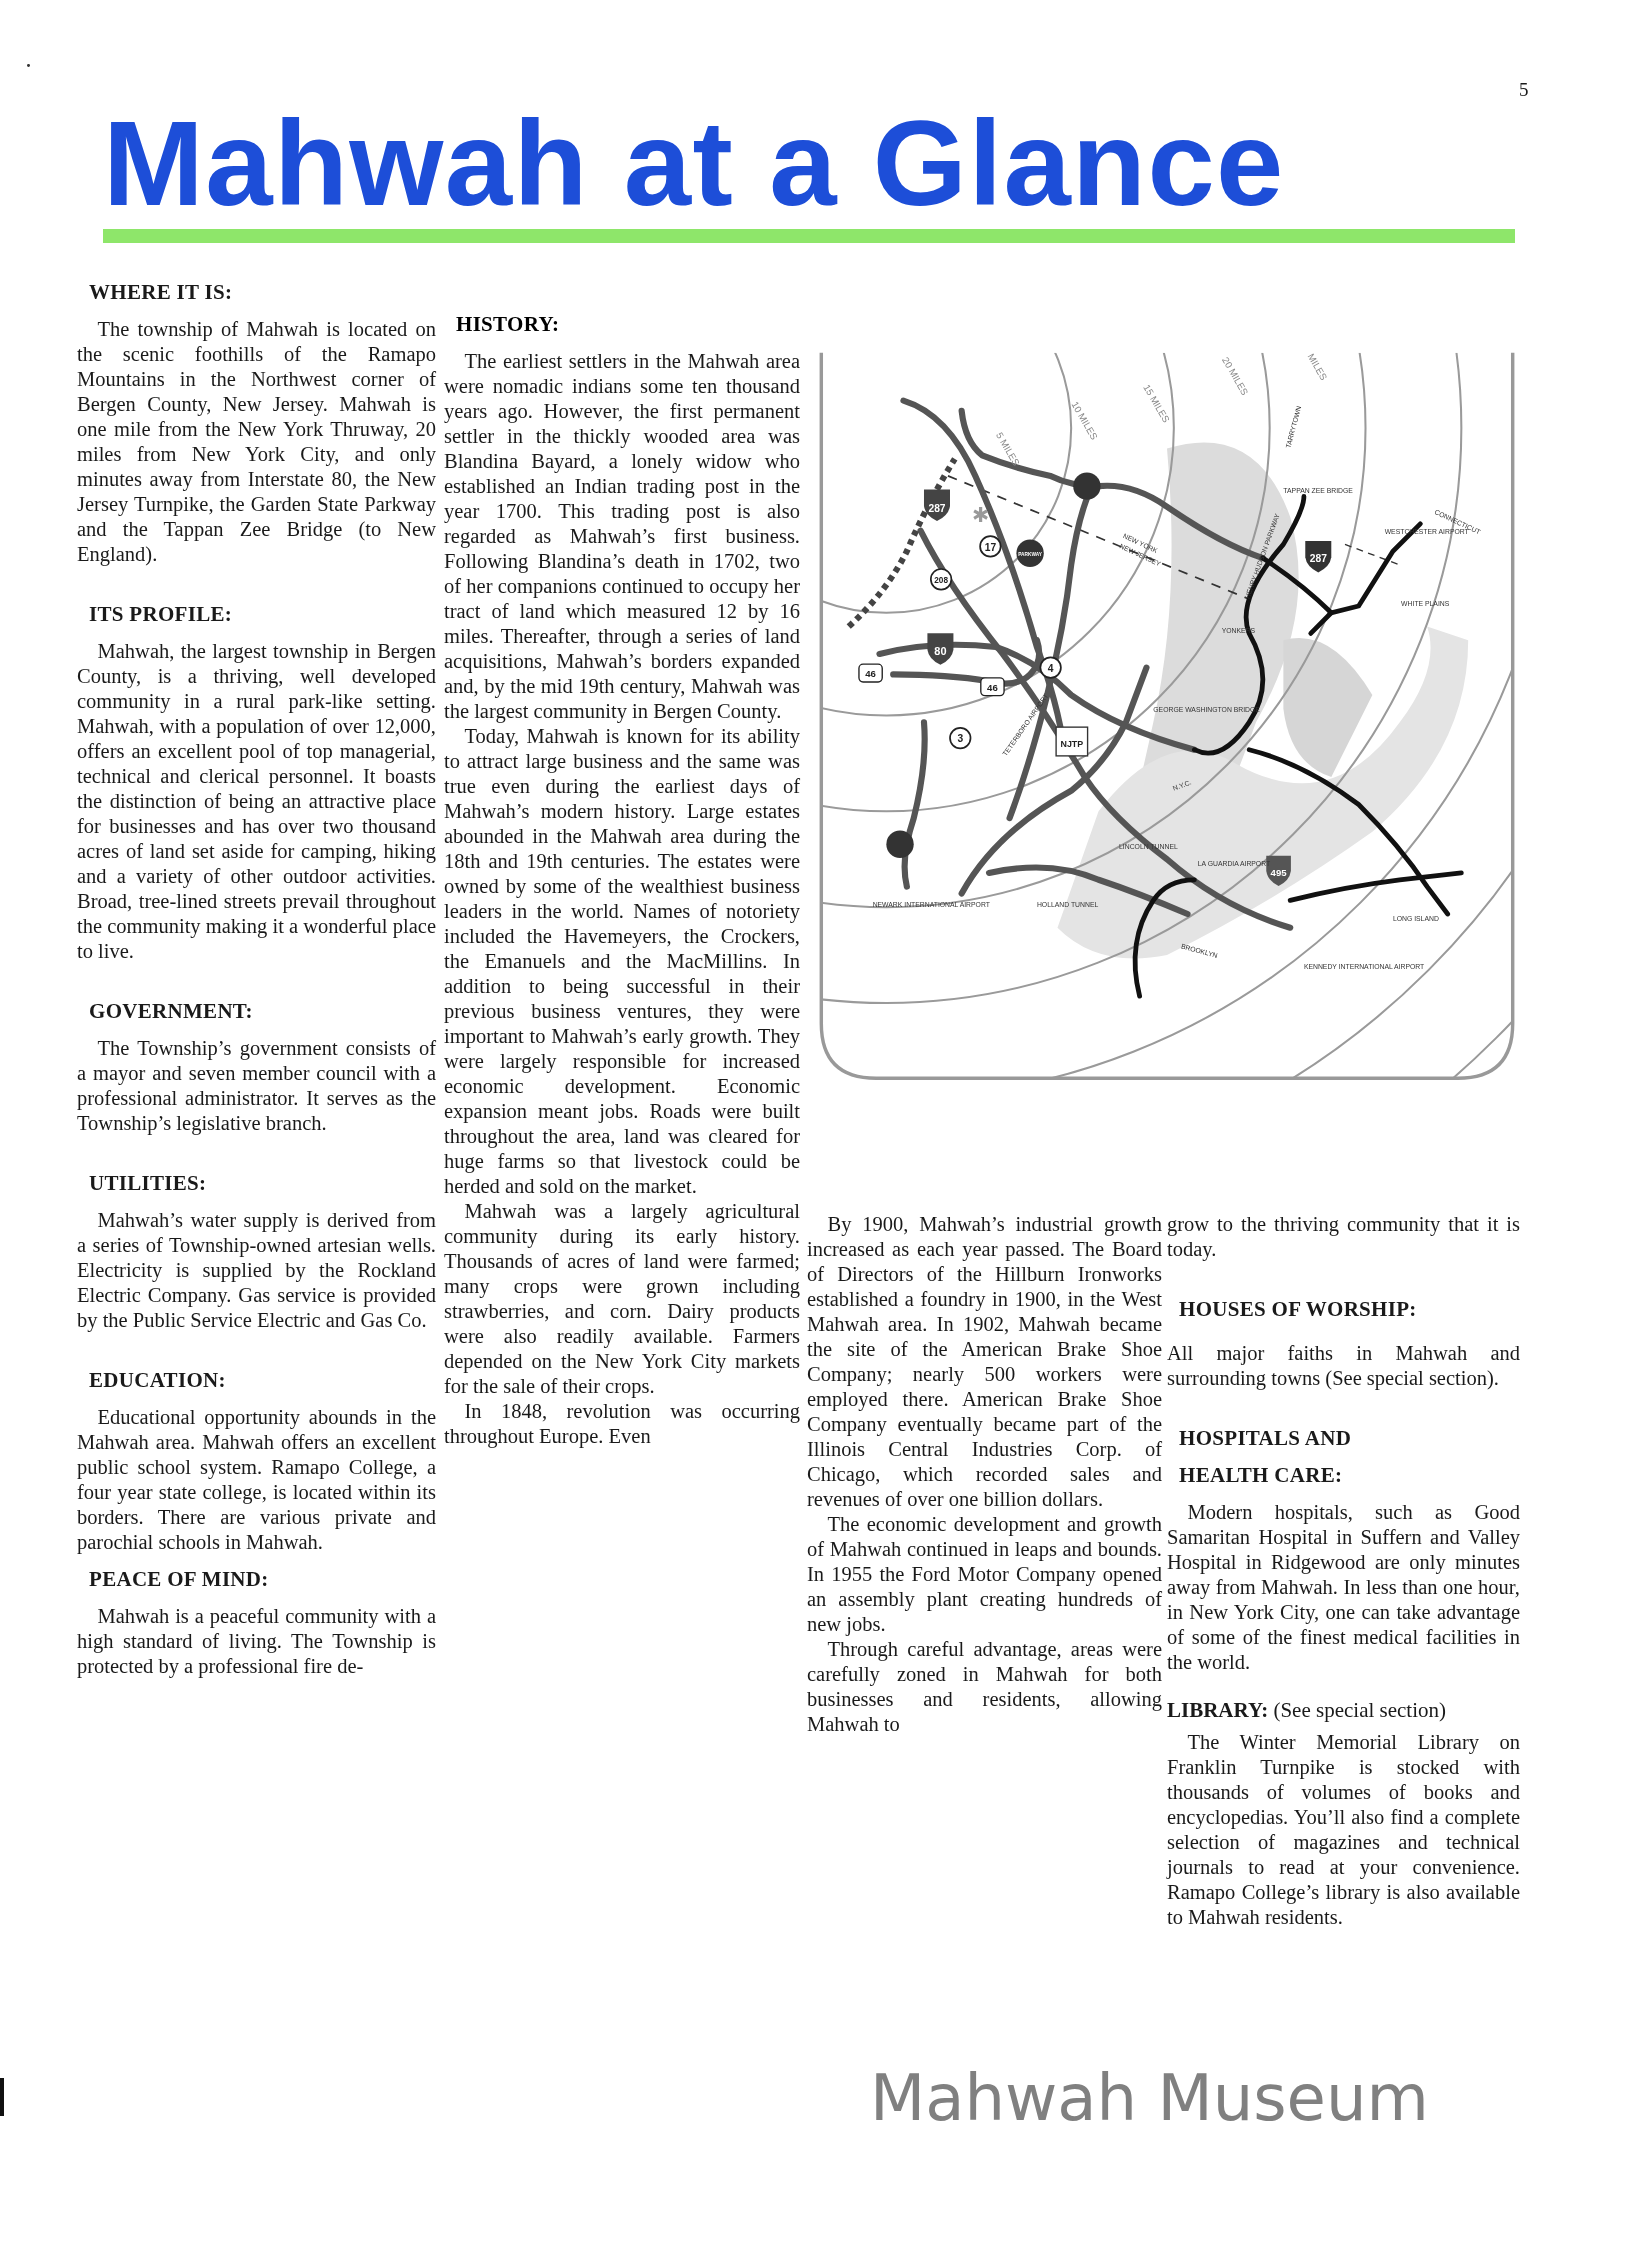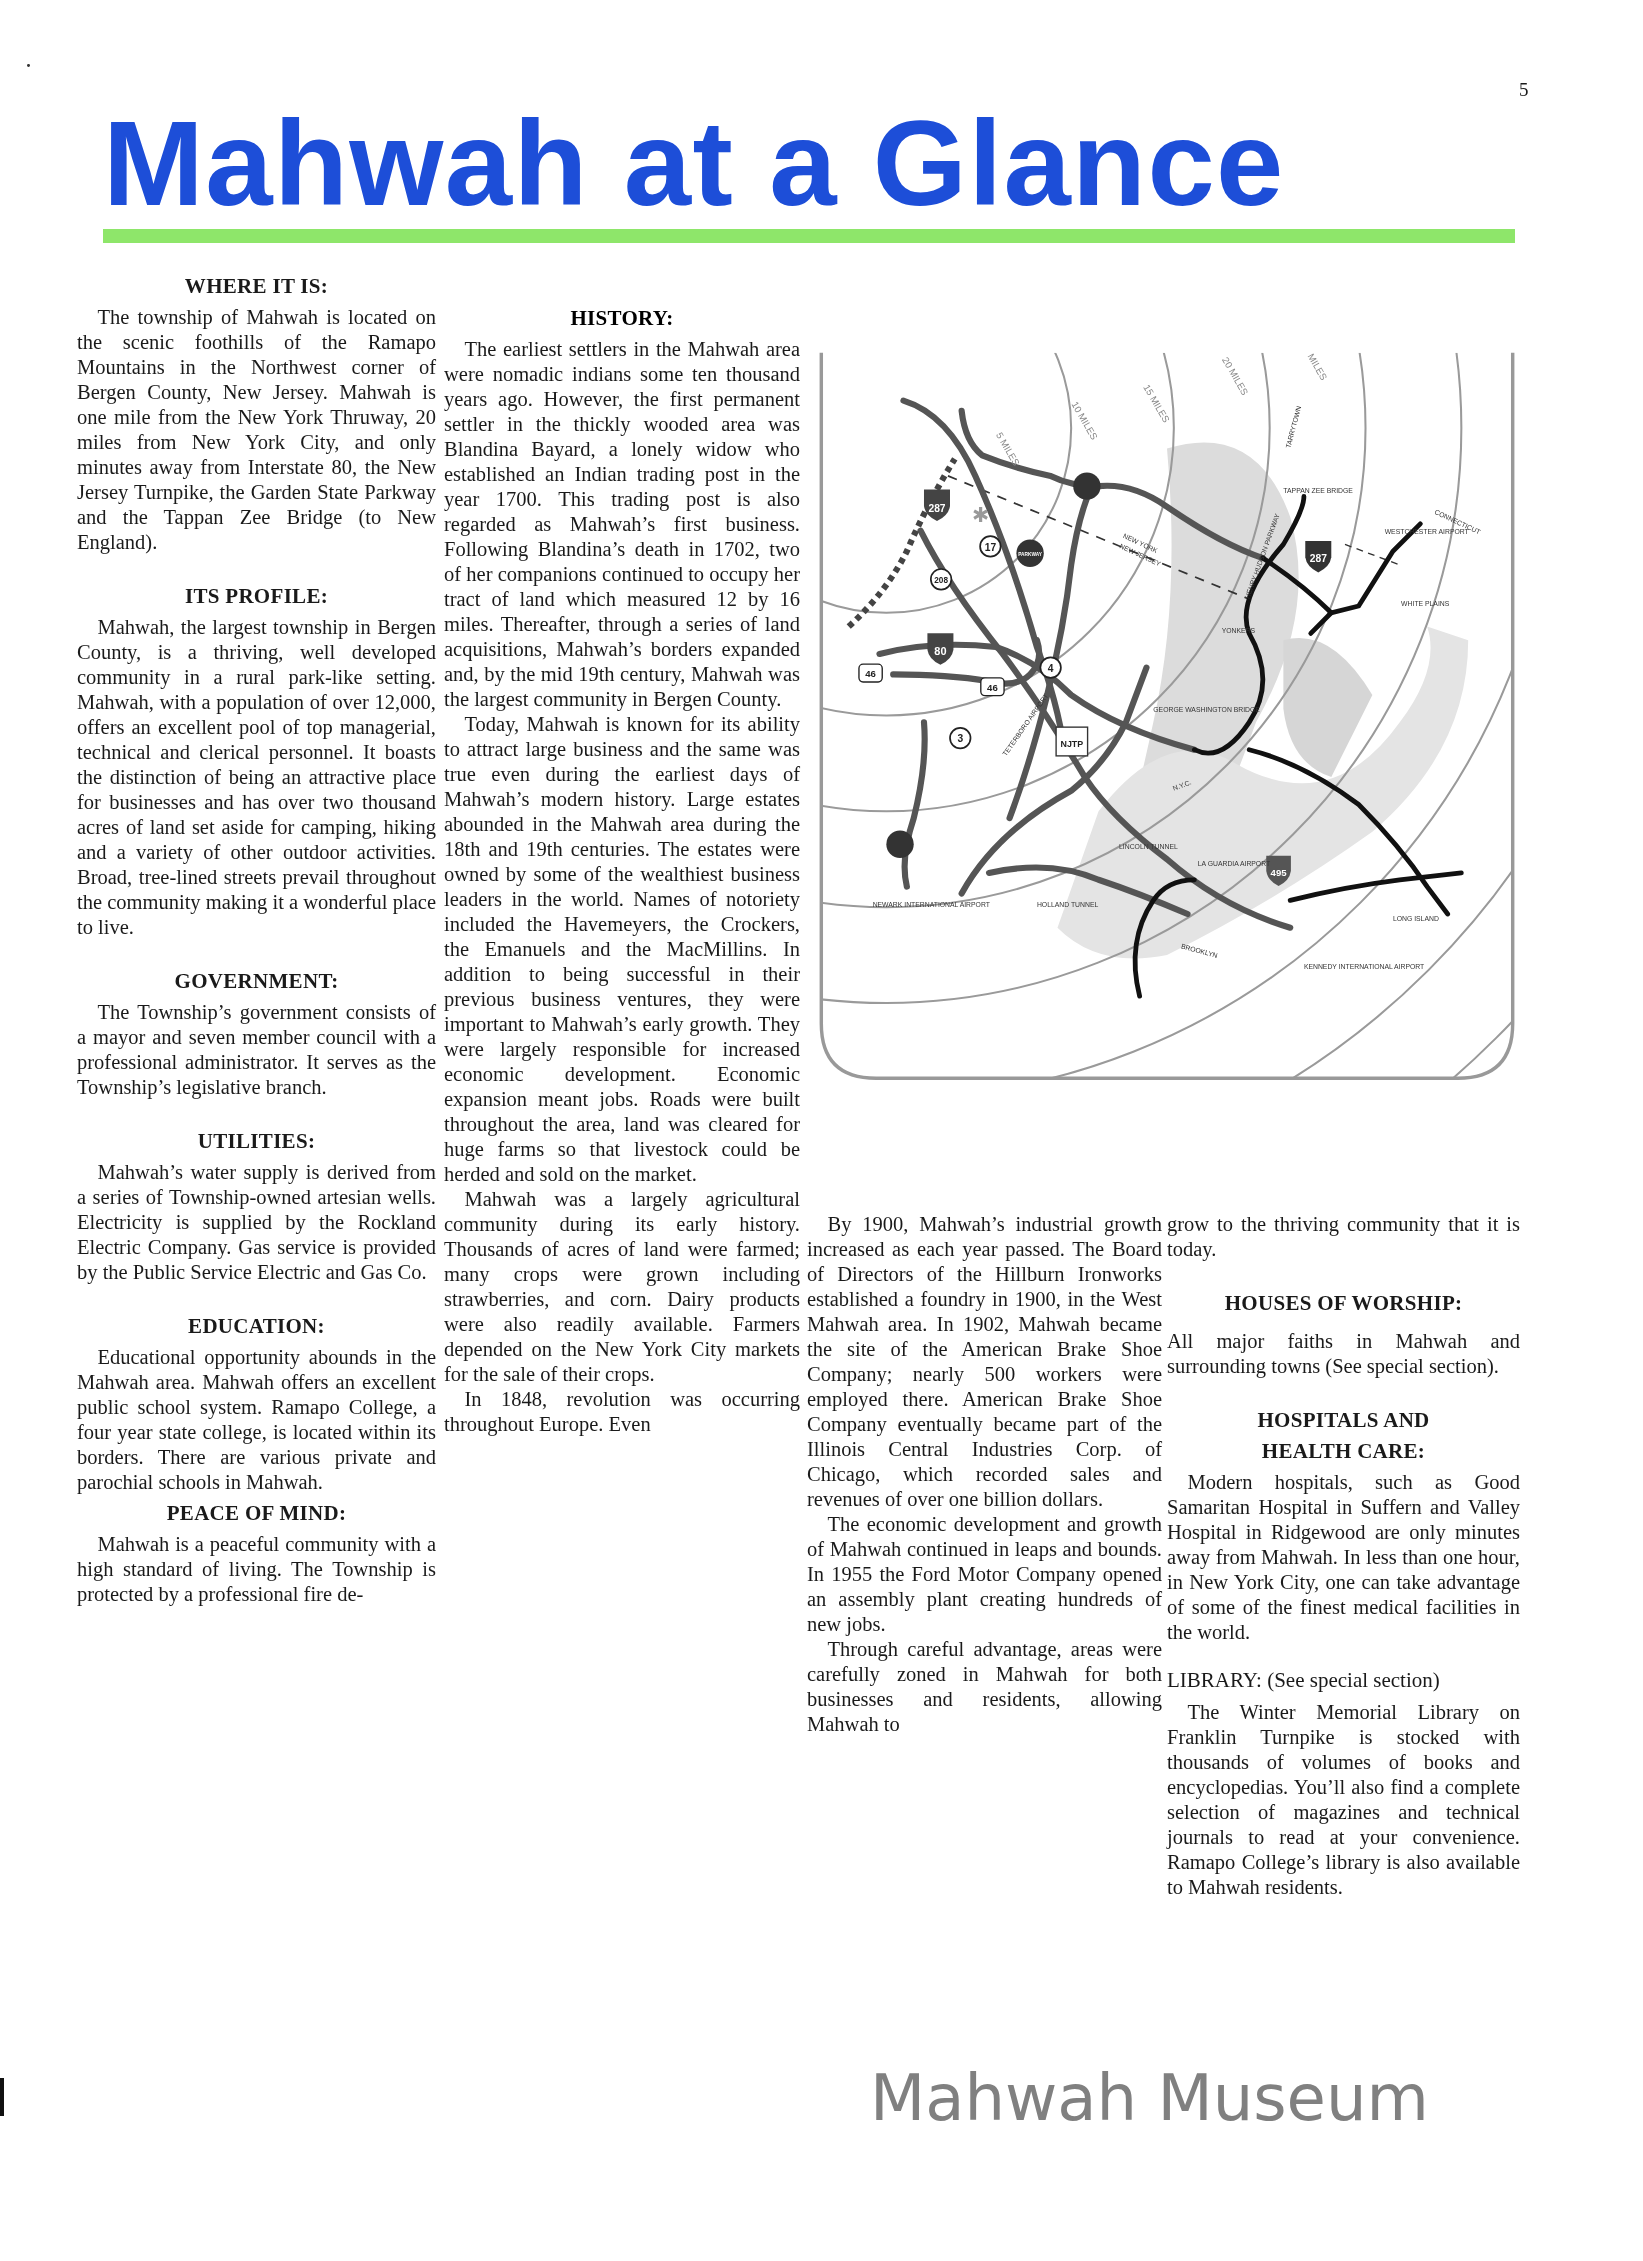--- a/index.html
+++ b/index.html
@@ -4,32 +4,32 @@
 <style>
   html, body { margin: 0; padding: 0; background: #ffffff; }
   body { width: 1644px; height: 2261px; position: relative; overflow: hidden;
          font-family: "Liberation Serif", "DejaVu Serif", serif; color: #1a1a1a; }
   .page-number { position: absolute; left: 1519px; top: 79px; font-size: 19px; }
   .title { position: absolute; left: 103px; top: 103px; font-family: "Liberation Sans", "DejaVu Sans", sans-serif;
            font-weight: bold; font-size: 121px; line-height: 1; color: #1d4ed8; letter-spacing: 1.4px; white-space: nowrap; }
   .rule { position: absolute; left: 103px; top: 229px; width: 1412px; height: 13.7px; background: #8ee66a; }
   .col { position: absolute; font-size: 20.5px; line-height: 25px; text-align: justify; }
   .col p { margin: 0; text-indent: 20.5px; }
-  .col h3 { margin: 6px; font-size: 21px; text-align: center; font-weight: bold; letter-spacing: 0.3px; }
+  .col h3 { margin: 12px; font-size: 21px; font-weight: bold; letter-spacing: 0.3px; }
   .gap-s { height: 15px; }
   .gap-m { height: 23px; }
   #col1 { left: 77px; top: 268px; width: 359px; }
   #col2 { left: 444px; top: 277px; width: 356px; }
   #col3 { left: 807px; top: 1212px; width: 355px; }
   #col4 { left: 1167px; top: 1212px; width: 353px; }
   .h-gray { color: #000000; }
   .map { position: absolute; left: 811px; top: 339px; width: 712px; height: 753px; }
   .map svg { width: 100%; height: 100%; }
   .lib-head { text-align: left !important; font-weight: normal !important; font-size: 21px; margin: 0; }
-  .lib-head b { font-weight: normal; text-align: right; }
+  .lib-head b { font-weight: bold; text-align: right; }
   .watermark { position: absolute; left: 870px; top: 2061px; font-family: "DejaVu Sans", sans-serif;
                font-size: 64px; color: #808080; letter-spacing: 0px; white-space: nowrap; }
   .margin-mark { position: absolute; left: 0; top: 2078px; width: 4.1px; height: 38px; background: #111; }
   .dot { position: absolute; width: 2.7px; height: 2.7px; background: #333; border-radius: 1.4px; }
 </style>
 </head>
 <body>
 
 <div class="dot" style="left:27px;top:64px"></div>
 <div class="page-number">5</div>

